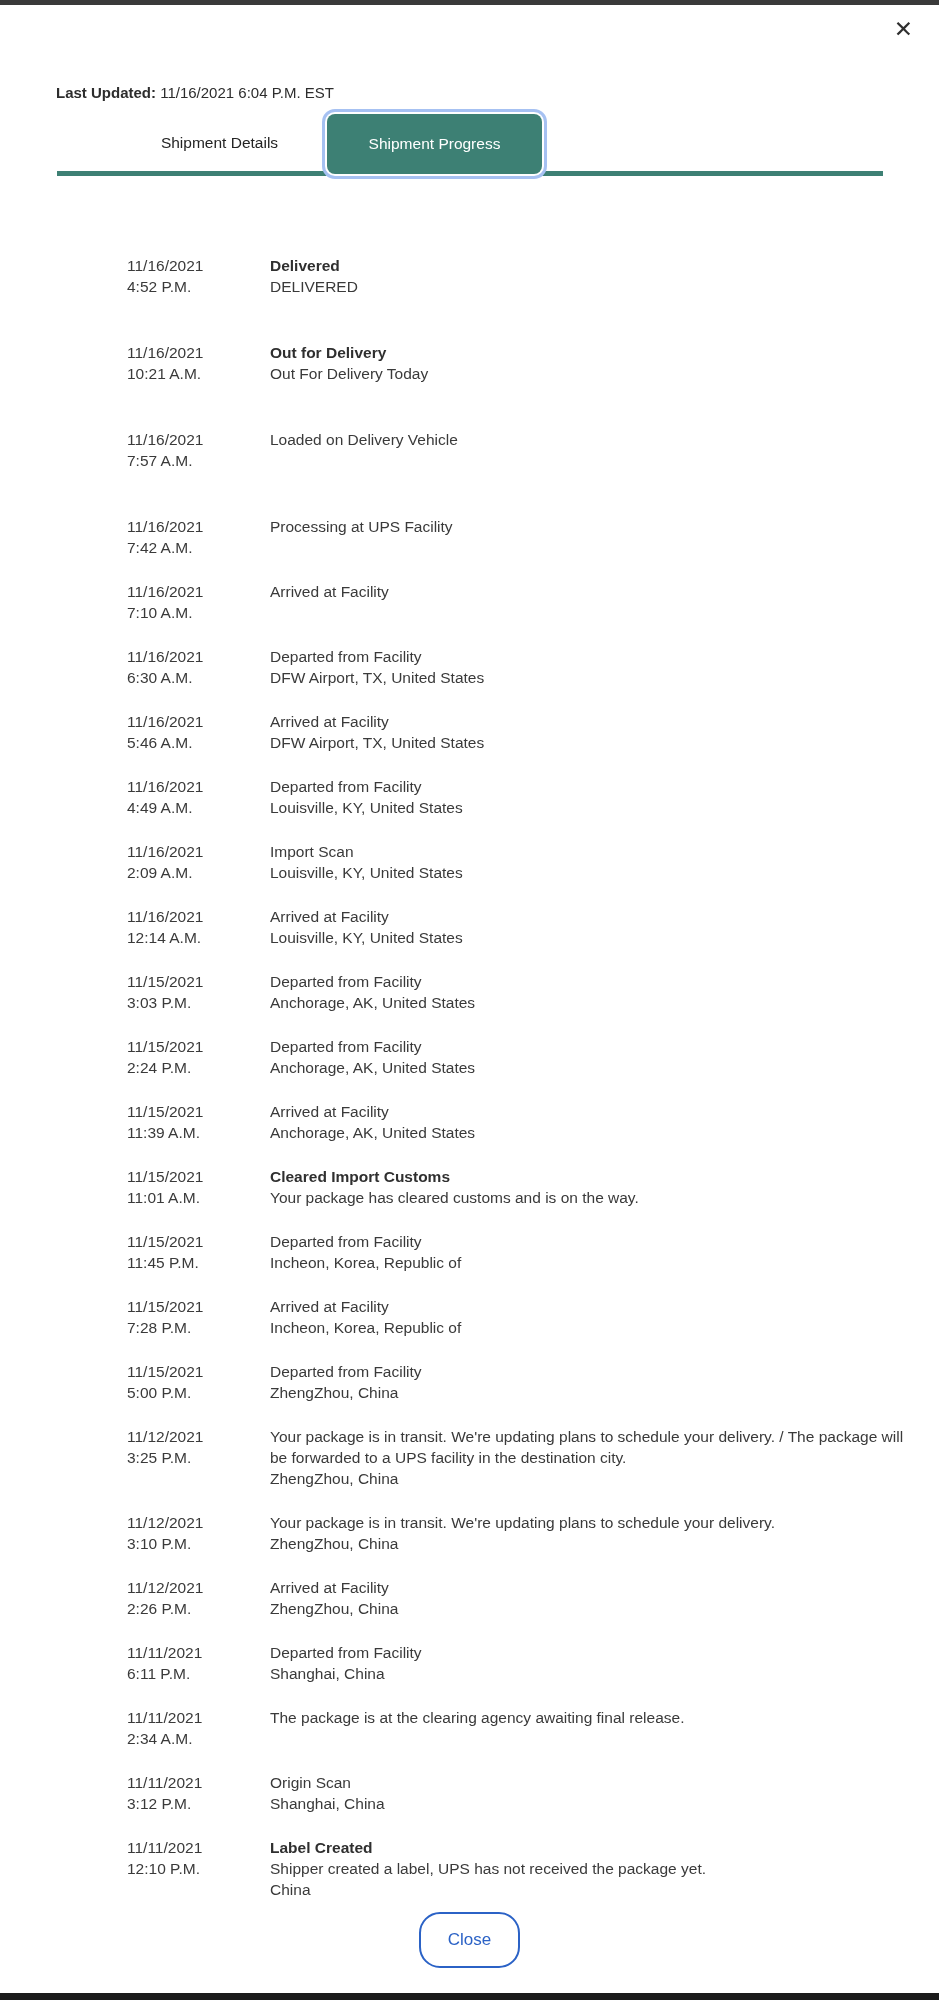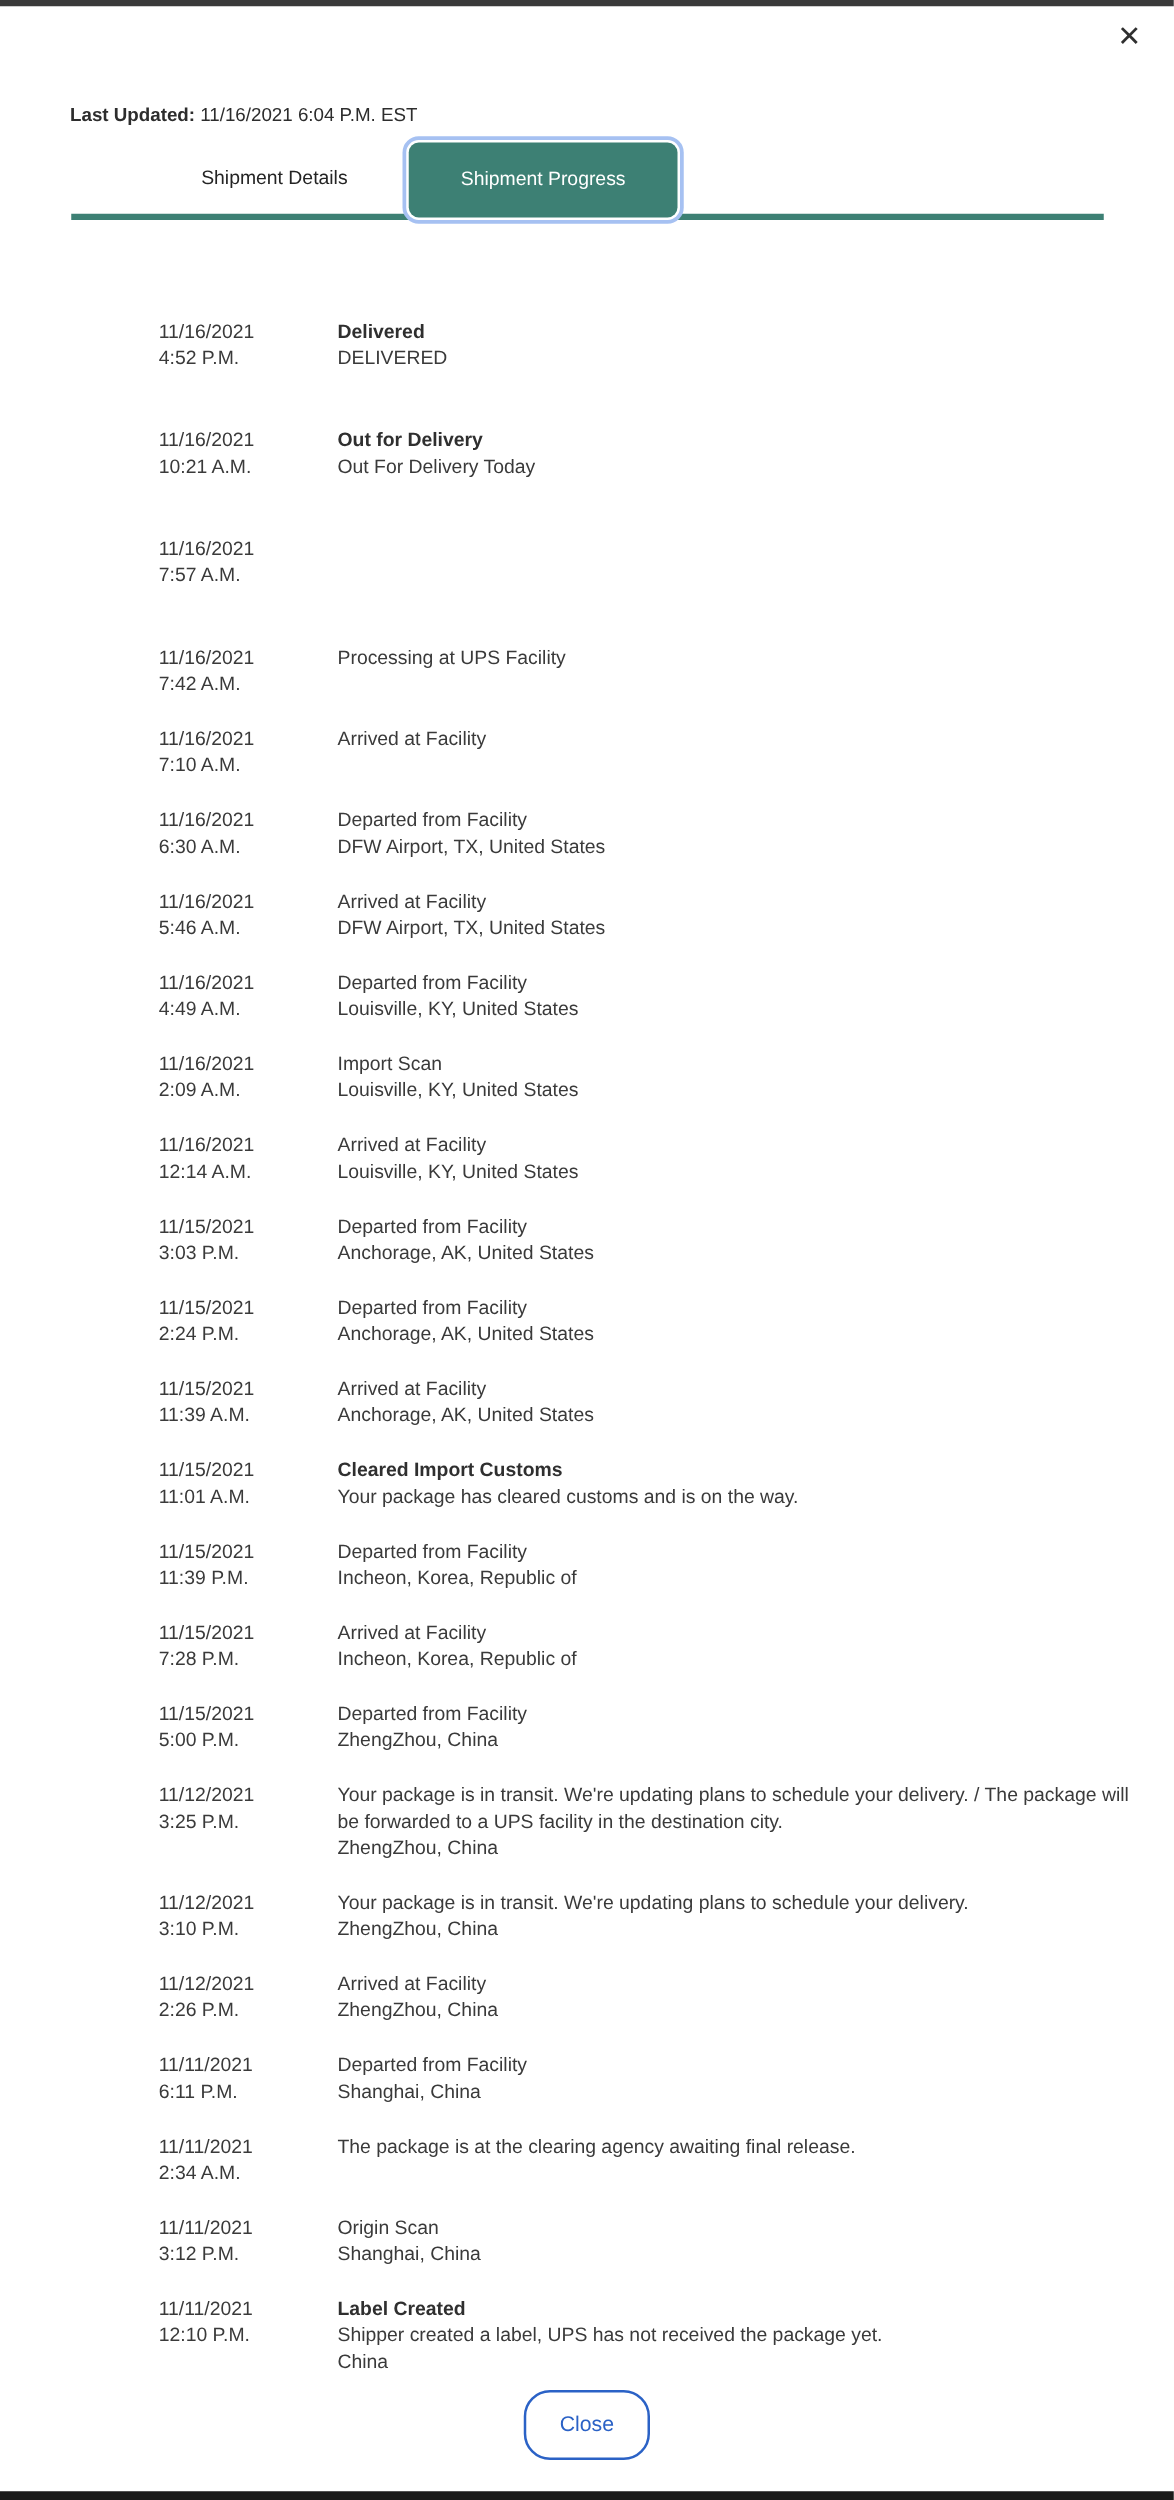--- a/index.html
+++ b/index.html
@@ -125,20 +125,23 @@
         </div>
     </div>
   </div>
 
   <div class="event">
     <div class="when">
       <div>11/16/2021</div>
       <div>7:57 A.M.</div>
     </div>
     <div class="what">
+      <div>
+          <div>Loaded on Delivery Vehicle</div>
+        </div>
     </div>
   </div>
 
   <div class="event">
     <div class="when">
       <div>11/16/2021</div>
       <div>7:42 A.M.</div>
     </div>
     <div class="what">
       <div class="title">Processing at UPS Facility</div>
@@ -270,21 +273,21 @@
       <div class="title bold">Cleared Import Customs</div>
       <div>
           <div>Your package has cleared customs and is on the way.</div>
         </div>
     </div>
   </div>
 
   <div class="event">
     <div class="when">
       <div>11/15/2021</div>
-      <div>11:39 P.M.</div>
+      <div>11:45 P.M.</div>
     </div>
     <div class="what">
       <div class="title">Departed from Facility</div>
       <div>
           <div>Incheon, Korea, Republic of</div>
         </div>
     </div>
   </div>
 
   <div class="event">

